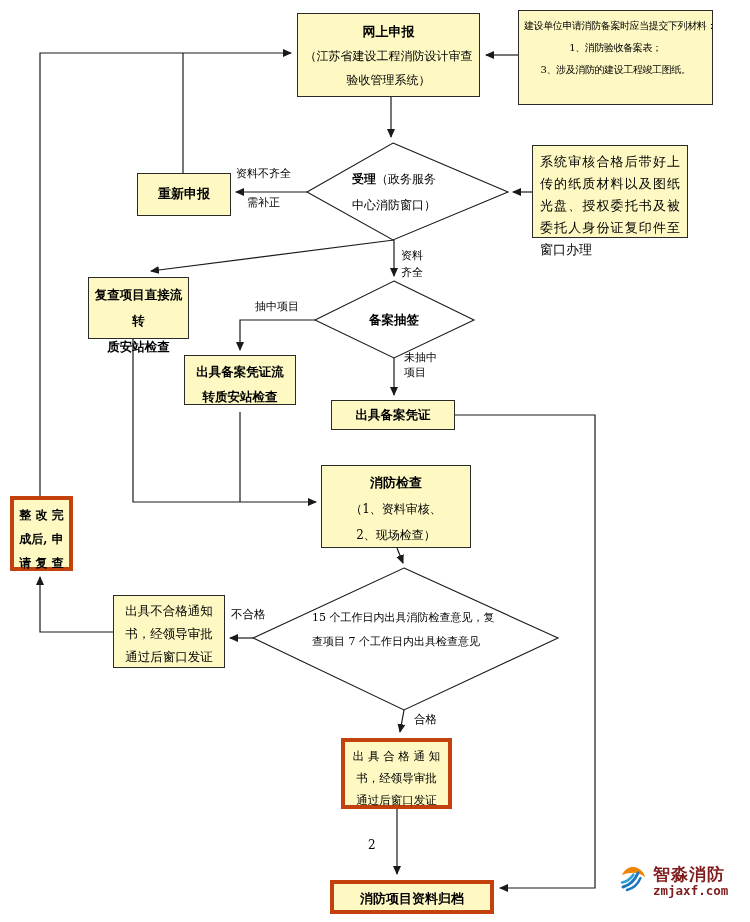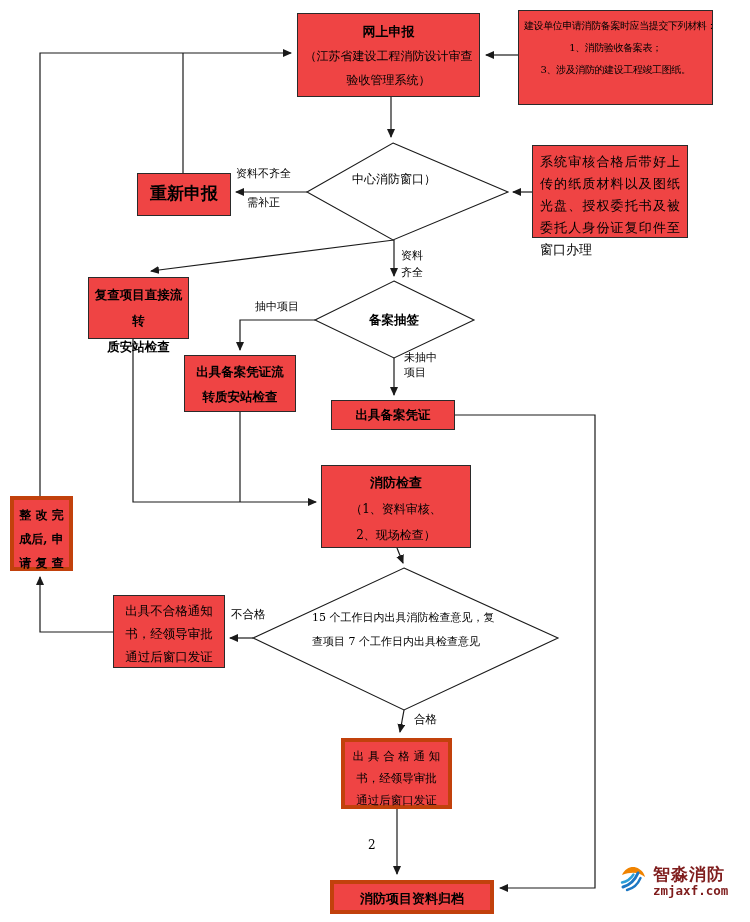--- a/index.html
+++ b/index.html
@@ -3,34 +3,34 @@
 <meta charset="utf-8">
 <style>
   html,body{margin:0;padding:0;background:#ffffff;}
   #stage{
     position:relative;width:750px;height:922px;background:#ffffff;
     font-family:"DejaVu Serif","Liberation Serif",serif;color:#000;
     overflow:hidden;
   }
   #wires{position:absolute;left:0;top:0;width:750px;height:922px;z-index:0;}
   .node{
-    position:absolute;box-sizing:border-box;background:#ef4444;
+    position:absolute;box-sizing:border-box;background:#fef9c3;
     border:1px solid #2a2a2a;text-align:center;z-index:2;
   }
   .gray{border:4px solid #c2410c;}
   .bold{font-weight:bold;}
   .lbl{position:absolute;z-index:3;font-size:11px;line-height:15px;background:transparent;}
   .dtext{position:absolute;z-index:3;text-align:center;}
   .ln{display:block;}
   
   .t-online{font-size:13px;line-height:24px;padding-top:6px;font-weight:bold;}
   .s-online{font-size:12px;line-height:24px;padding:0 6px;}
   .box-materials{font-size:10px;line-height:22px;text-align:center;padding:4px 5px;letter-spacing:-0.4px;}
   .box-materials .ln{white-space:nowrap;}
-  .box-reapply{font-size:17px;line-height:39px;font-weight:bold;}
+  .box-reapply{font-size:13px;line-height:39px;font-weight:bold;}
   .box-wininfo{font-size:13px;line-height:22px;text-align:justify;text-justify:inter-character;padding:5px 7px;}
   .box-recheck{font-size:12.5px;line-height:26px;font-weight:bold;padding-top:4px;}
   .box-certflow{font-size:12.5px;line-height:25px;font-weight:bold;padding-top:3px;}
   .box-cert{font-size:12.5px;line-height:27px;font-weight:bold;}
   .box-fire .t{font-size:13px;line-height:27px;font-weight:bold;padding-top:3px;}
   .box-fire .r{font-size:12px;line-height:26px;}
   .box-rectify{font-size:12px;line-height:24px;font-weight:bold;padding:3px 4px;text-align:center;}
   .box-fail{font-size:12.5px;line-height:23px;padding-top:3px;}
   .box-pass{font-size:11.5px;line-height:22px;padding-top:3px;}
   .box-archive{font-size:13px;line-height:29px;font-weight:bold;}
@@ -115,21 +115,21 @@
 
   <div class="node box-wininfo" style="left:532px;top:145px;width:156px;height:93px;">
     <span>系统审核合格后带好上传的纸质材料以及图纸光盘、授权委托书及被委托人身份证复印件至窗口办理</span>
   </div>
 
   <div class="node box-recheck" style="left:88px;top:277px;width:101px;height:62px;">
     <span class="ln">复查项目直接流转</span>
     <span class="ln">质安站检查</span>
   </div>
 
-  <div class="node box-certflow" style="left:184px;top:355px;width:112px;height:57px;">
+  <div class="node box-certflow" style="left:184px;top:355px;width:112px;height:50px;">
     <span class="ln">出具备案凭证流</span>
     <span class="ln">转质安站检查</span>
   </div>
 
   <div class="node box-cert" style="left:331px;top:400px;width:124px;height:30px;">
     <span>出具备案凭证</span>
   </div>
 
   <div class="node box-fire" style="left:321px;top:465px;width:150px;height:83px;">
     <div class="t">消防检查</div>
@@ -151,20 +151,21 @@
     <span class="ln">出 具 合 格 通 知</span>
     <span class="ln">书，经领导审批</span>
     <span class="ln">通过后窗口发证</span>
   </div>
 
   <div class="node gray box-archive" style="left:330px;top:880px;width:164px;height:34px;">
     <span>消防项目资料归档</span>
   </div>
 
   <div class="dtext d-receive" style="left:328px;top:166px;width:132px;">
+    <div><span class="bold">受理</span><span>（政务服务</span></div>
     <div>中心消防窗口）</div>
   </div>
 
   <div class="dtext d-lottery" style="left:334px;top:312px;width:120px;">备案抽签</div>
 
   <div class="dtext d-decision" style="left:312px;top:606px;width:192px;">15 个工作日内出具消防检查意见，复查项目 7 个工作日内出具检查意见</div>
 
   <div class="lbl" style="left:236px;top:166px;">资料不齐全</div>
   <div class="lbl" style="left:247px;top:195px;">需补正</div>
   <div class="lbl" style="left:401px;top:247px;width:26px;line-height:17px;">资料齐全</div>

